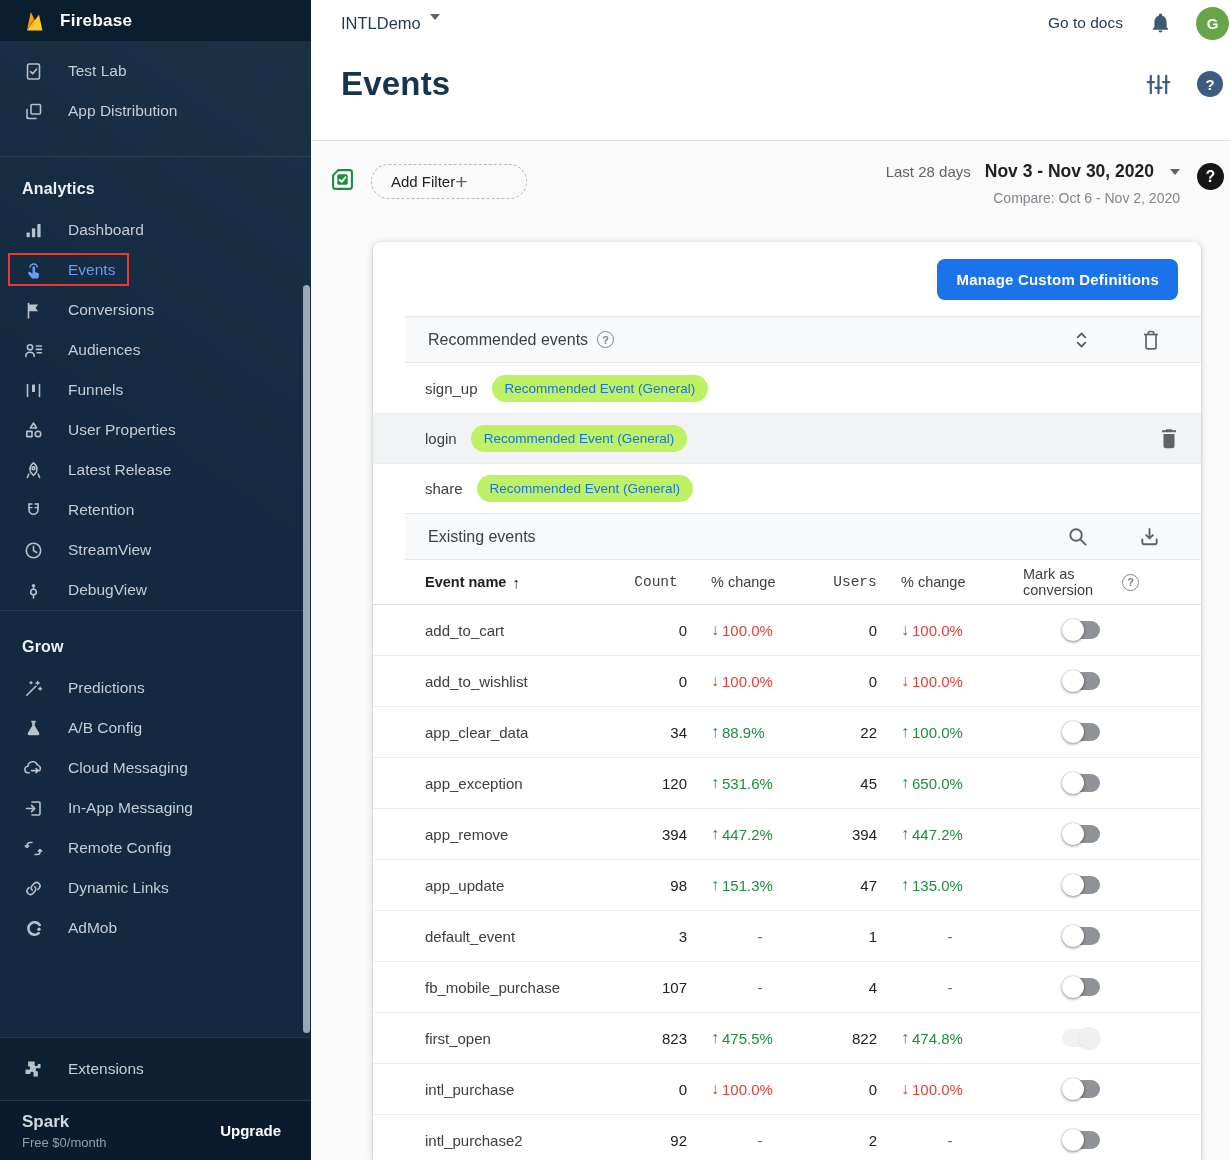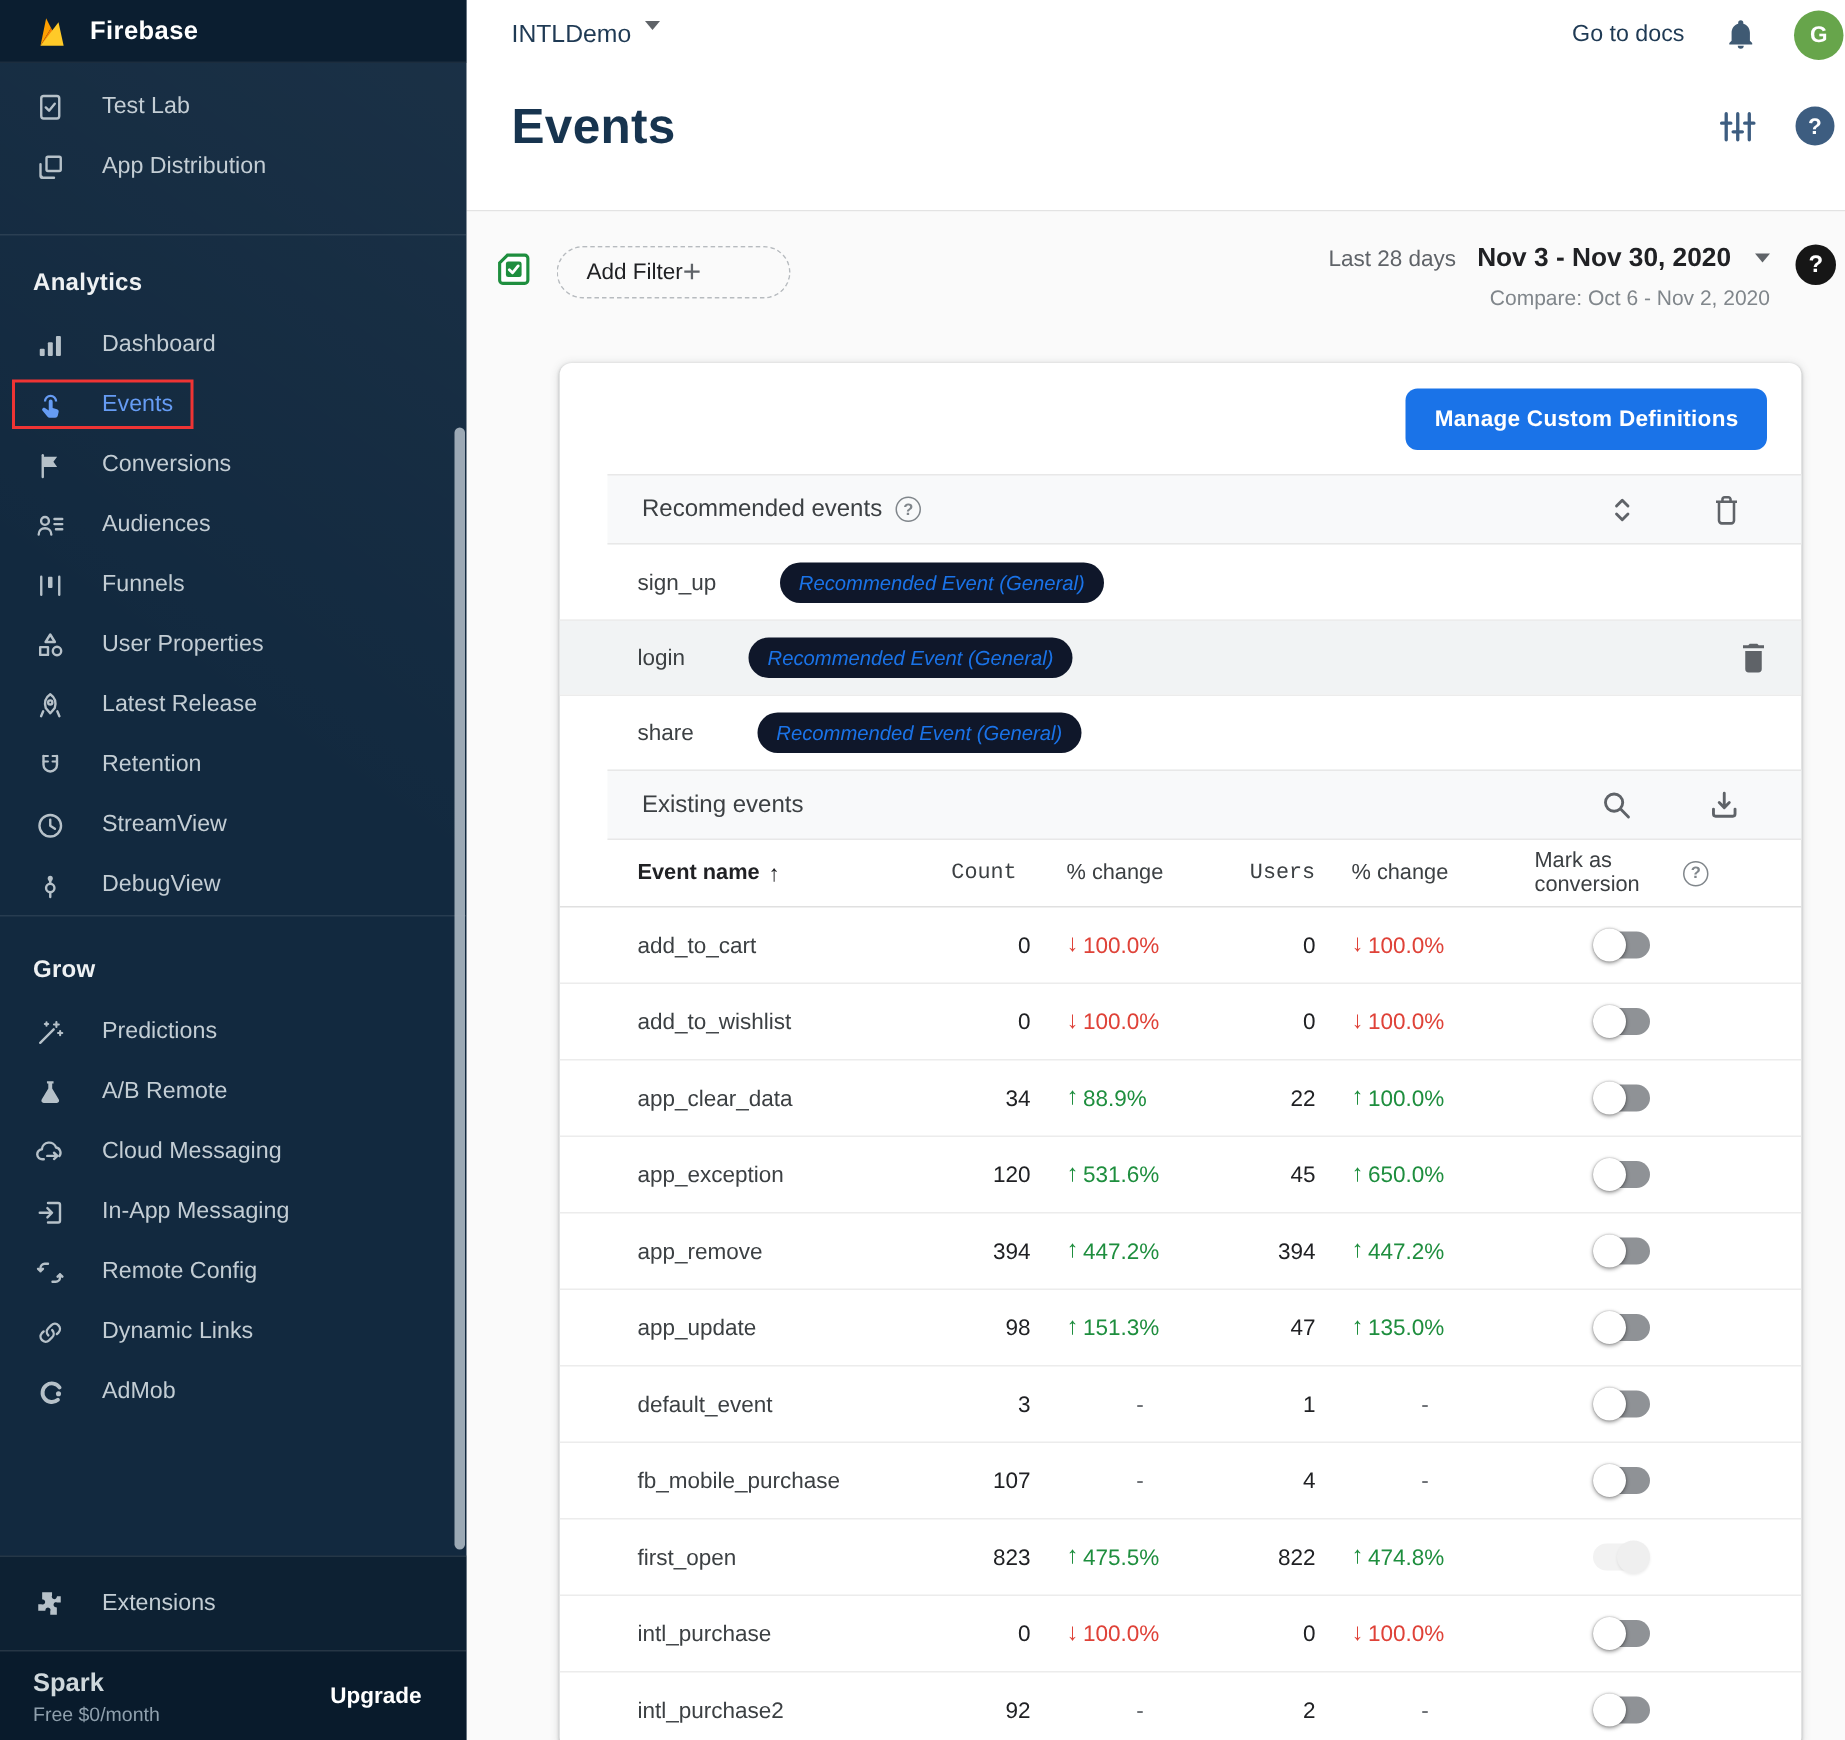--- a/index.html
+++ b/index.html
@@ -67,21 +67,21 @@
   .manage-btn { background:#1a73e8; color:#fff; border:none; border-radius:8px; font-family:inherit; font-size:15px; font-weight:700; letter-spacing:.2px; padding:12px 19px; cursor:pointer; }
   .sec-head { height:47px; background:#f8f9fa; border-top:1px solid #e8e8e8; border-bottom:1px solid #e8e8e8; display:flex; align-items:center; padding:0 40px 0 23px;margin-left:32px; }
   .sec-title { font-size:16px; color:#3c4043; }
   .help-outline { width:17px; height:17px; border:1.5px solid #80868b; border-radius:50%; color:#80868b; font-size:11px; font-weight:700; display:inline-flex; align-items:center; justify-content:center; margin-left:9px; cursor:pointer; flex:none; }
   .sec-icons { margin-left:auto; display:flex; align-items:center; gap:49px; }
   .icon-btn { display:flex; cursor:pointer; }
 
   .rec-row { height:50px; display:flex; align-items:center; padding:0 23px 0 52px; font-size:15px; color:#3c4043; }
   .rec-row + .rec-row { border-top:1px solid #ececec; }
   .rec-row.hovered { background:#f1f3f4; }
-  .chip { margin-left:42px; background:#0f172a; color:#1a73e8; font-size:13.5px; padding:6px 13px; border-radius:15px; white-space:nowrap;font-style:italic; }
+  .chip { margin-left:14px; background:#bef264; color:#1a73e8; font-size:13.5px; padding:6px 13px; border-radius:15px; white-space:nowrap; }
   .row-trash { margin-left:auto; display:none; cursor:pointer; }
   .rec-row.hovered .row-trash { display:flex; }
 
   .t-head, .t-row { display:grid; grid-template-columns:200px 62px 146px 44px 146px 1fr; align-items:center; padding:0 24px 0 52px; }
   .t-head { height:45px; border-bottom:1px solid #e0e0e0; font-size:14.5px; color:#3c4043; }
   .h-name { font-weight:700; color:#202124; display:flex; align-items:center; gap:6px; }
   .sort-arrow { font-weight:700; font-size:15px; color:#202124; }
   .c-num { text-align:right; font-size:15px; color:#202124; }
   .h-num { text-align:center;font-family:Liberation Mono, monospace; }
   .h-change { padding-left:24px; }
@@ -255,21 +255,21 @@
                 </svg>
               </span>
     <span class="label">Predictions</span>
   </div>
             <div class="nav-item">
     <span class="icon">
                 <svg width="19" height="19" viewBox="0 0 19 19" fill="currentColor">
                   <path d="M7.3 1.8h4.4v1.6h-.9v3.3l4.4 7.3c.6 1-.1 2.3-1.3 2.3H5.1c-1.2 0-1.9-1.3-1.3-2.3l4.4-7.3V3.4h-.9z"></path>
                 </svg>
               </span>
-    <span class="label">A/B Remote</span>
+    <span class="label">A/B Config</span>
   </div>
             <div class="nav-item">
     <span class="icon">
                 <svg width="19" height="19" viewBox="0 0 19 19" fill="none" stroke="currentColor" stroke-width="1.6" stroke-linecap="round" stroke-linejoin="round">
                   <path d="M5.2 13.8h-.8a3.3 3.3 0 0 1-.5-6.6 4.9 4.9 0 0 1 9.5-1.2 3.6 3.6 0 0 1 2.2 5.7"></path>
                   <path d="M7.5 11.6h6.8M12 9.5l2.3 2.1-2.3 2.1"></path>
                 </svg>
               </span>
     <span class="label">Cloud Messaging</span>
   </div>

